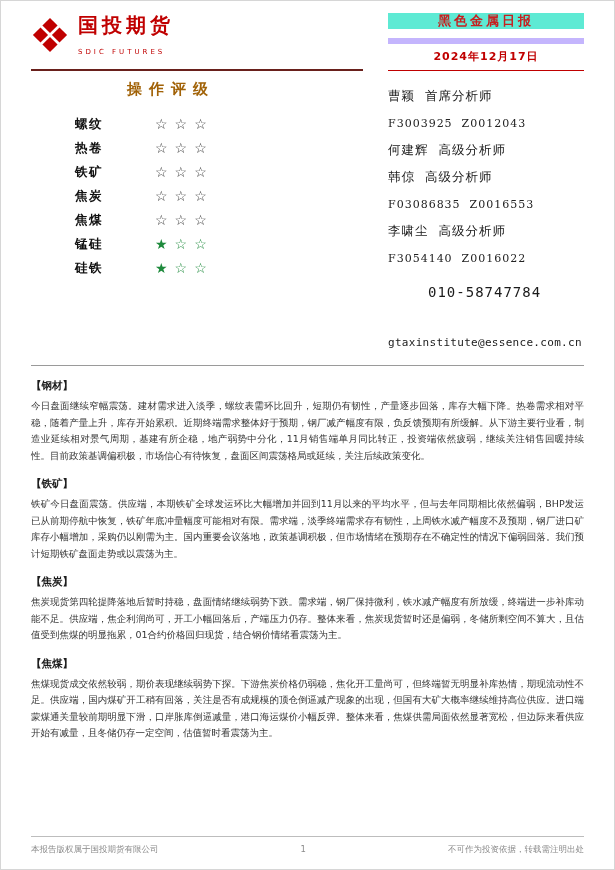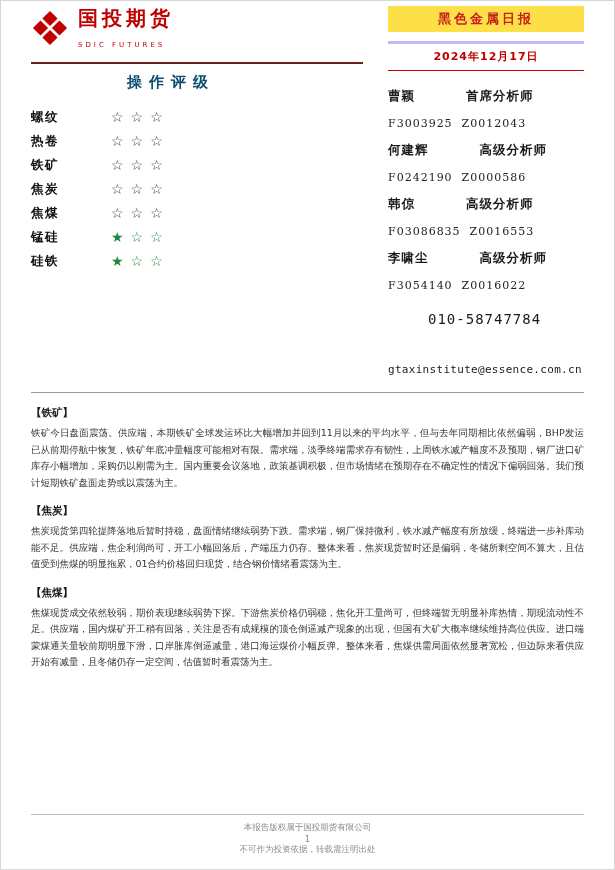--- a/index.html
+++ b/index.html
@@ -1,79 +1,79 @@
 <!DOCTYPE html>
 <html><head>
 <meta charset="utf-8">
 <style>
   * { margin:0; padding:0; box-sizing:border-box; }
   html,body { background:#e9e9e9; }
   .page {
     width:615px; height:870px; background:#ffffff;
     border:1px solid #d6d6d6; position:relative;
-    padding:5px 30px 0 30px;
+    padding:12px 30px 0 30px;
     font-family:"DejaVu Sans","Liberation Sans",sans-serif;
     color:#222; overflow:hidden;
   }
   .top-area { display:flex; justify-content:space-between; align-items:flex-start; }
   .left-col { width:332px; }
   .right-col { width:196px; }
 
   
   .logo { display:flex; align-items:center; gap:9px; height:44px; }
   .logo-icon { width:38px; height:38px; flex:0 0 auto; }
   .logo-title { font-size:20px; font-weight:bold; color:#C00000; letter-spacing:4px;
                 font-family:"DejaVu Serif","Liberation Serif",serif; line-height:1.1; }
   .logo-sub { font-size:7px; color:#C00000; letter-spacing:3px; margin-top:12px; }
 
   
   .ratings-block { margin-top:12px; border-top:2px solid #69201c; padding-top:9px; }
-  .ratings-title { width:280px; text-align:center; color:#0c4a6e; font-weight:bold;
+  .ratings-title { width:280px; text-align:center; color:#a16207; font-weight:bold;
                    font-size:15px; letter-spacing:7px; }
   .ratings-list { margin-top:13px; }
-  .rating-row { display:flex; align-items:center; height:24px; }
+  .rating-row { display:flex; align-items:center; height:24px;margin-left:44px; }
   .rating-name { width:80px; font-weight:bold; font-size:12.5px; color:#111; letter-spacing:1.5px; }
   .rating-stars { display:flex; }
   .rating-stars .star { font-size:14px; color:#3c3c3c; margin-right:7px; line-height:1; }
   .rating-stars.has-filled .star { color:#1E8A3C; }
 
   
-  .title-box { background:#fde047; height:26px; display:flex; align-items:center; justify-content:center; }
+  .title-box { background:#5eead4; height:16px; display:flex; align-items:center; justify-content:center; }
   .title-box span { color:#C81E1E; font-weight:bold; font-size:13px; letter-spacing:3px; }
-  .date-box { margin-top:9px; border-top:3px solid #c4b5fd; border-bottom:1px solid #C00000;
+  .date-box { margin-top:9px; border-top:6px solid #c4b5fd; border-bottom:1px solid #C00000;
               text-align:center; padding:5px 0 6px; color:#C00000; font-weight:bold;
               font-size:11px; letter-spacing:1px; }
 
   
   .analyst-list { margin-top:12px; }
   .analyst-name, .analyst-codes {
     font-family:"DejaVu Serif","Liberation Serif",serif;
     height:27px; display:flex; align-items:center; white-space:pre;
   }
-  .analyst-name { font-weight:bold; font-size:12.5px; color:#1a1a1a; letter-spacing:1px;gap:41px; }
+  .analyst-name { font-weight:normal; font-size:12.5px; color:#1a1a1a; letter-spacing:1px; }
   .analyst-name .a-role { margin-left:10px; }
   .analyst-codes { font-size:11px; color:#222; letter-spacing:1px; }
   .contact-phone { font-family:"DejaVu Sans Mono","Liberation Mono",monospace;
                    font-size:14px; margin-top:12px; letter-spacing:1px; color:#1a1a1a;margin-left:40px; }
   .contact-email { font-family:"DejaVu Sans Mono","Liberation Mono",monospace;
                    font-size:11px; margin-top:36px; letter-spacing:0.3px; color:#1a1a1a; }
 
   .separator { border:none; border-top:1px solid #9a9a9a; margin-top:16px; }
 
   
   .report-body { margin-top:13px; }
   .report-section { margin-bottom:13px; }
   .sec-head { font-weight:bold; font-size:10.5px; color:#1c1c1c; margin-bottom:5px; }
   .sec-text { font-size:9.5px; line-height:16.5px; text-align:justify; color:#333; }
 
   
   .footer { position:absolute; left:30px; right:30px; bottom:13px;
             border-top:1px solid #bdbdbd; padding-top:7px;
-            display:flex; justify-content:space-between; align-items:center;
-            font-size:8.5px; color:#8a8a8a;flex-direction:column; }
+            display:flex; justify-content:space-between; 
+            font-size:8.5px; color:#8a8a8a; }
 </style>
 </head>
 <body>
 
 <div class="page">
 
   <div class="top-area">
 
     <div class="left-col">
       <div class="logo">
@@ -157,37 +157,40 @@
     <div class="right-col">
       <div class="title-box">
         <span>黑色金属日报</span>
       </div>
       <div class="date-box">2024年12月17日</div>
 
       <div class="analyst-list">
           <div class="analyst-name"><span class="a-name">曹颖</span><span class="a-role">首席分析师</span></div>
           <div class="analyst-codes">F3003925  Z0012043</div>
           <div class="analyst-name"><span class="a-name">何建辉</span><span class="a-role">高级分析师</span></div>
-          <div class="analyst-codes">F0242190  Z0000586</div>
           <div class="analyst-name"><span class="a-name">韩倞</span><span class="a-role">高级分析师</span></div>
           <div class="analyst-codes">F03086835  Z0016553</div>
           <div class="analyst-name"><span class="a-name">李啸尘</span><span class="a-role">高级分析师</span></div>
           <div class="analyst-codes">F3054140  Z0016022</div>
         </div>
 
       <div class="contact-phone">010-58747784</div>
       <div class="contact-email">gtaxinstitute@essence.com.cn</div>
     </div>
 
   </div>
 
   <hr class="separator">
 
   <main class="report-body">
       <section class="report-section">
+        <div class="sec-head">【钢材】</div>
+        <p class="sec-text">今日盘面继续窄幅震荡。建材需求进入淡季，螺纹表需环比回升，短期仍有韧性，产量逐步回落，库存大幅下降。热卷需求相对平稳，随着产量上升，库存开始累积。近期终端需求整体好于预期，钢厂减产幅度有限，负反馈预期有所缓解。从下游主要行业看，制造业延续相对景气周期，基建有所企稳，地产弱势中分化，11月销售端单月同比转正，投资端依然疲弱，继续关注销售回暖持续性。目前政策基调偏积极，市场信心有待恢复，盘面区间震荡格局或延续，关注后续政策变化。</p>
+      </section>
+      <section class="report-section">
         <div class="sec-head">【铁矿】</div>
         <p class="sec-text">铁矿今日盘面震荡。供应端，本期铁矿全球发运环比大幅增加并回到11月以来的平均水平，但与去年同期相比依然偏弱，BHP发运已从前期停航中恢复，铁矿年底冲量幅度可能相对有限。需求端，淡季终端需求存有韧性，上周铁水减产幅度不及预期，钢厂进口矿库存小幅增加，采购仍以刚需为主。国内重要会议落地，政策基调积极，但市场情绪在预期存在不确定性的情况下偏弱回落。我们预计短期铁矿盘面走势或以震荡为主。</p>
       </section>
       <section class="report-section">
         <div class="sec-head">【焦炭】</div>
         <p class="sec-text">焦炭现货第四轮提降落地后暂时持稳，盘面情绪继续弱势下跌。需求端，钢厂保持微利，铁水减产幅度有所放缓，终端进一步补库动能不足。供应端，焦企利润尚可，开工小幅回落后，产端压力仍存。整体来看，焦炭现货暂时还是偏弱，冬储所剩空间不算大，且估值受到焦煤的明显拖累，01合约价格回归现货，结合钢价情绪看震荡为主。</p>
       </section>
       <section class="report-section">
         <div class="sec-head">【焦煤】</div>
         <p class="sec-text">焦煤现货成交依然较弱，期价表现继续弱势下探。下游焦炭价格仍弱稳，焦化开工量尚可，但终端暂无明显补库热情，期现流动性不足。供应端，国内煤矿开工稍有回落，关注是否有成规模的顶仓倒逼减产现象的出现，但国有大矿大概率继续维持高位供应。进口端蒙煤通关量较前期明显下滑，口岸胀库倒逼减量，港口海运煤价小幅反弹。整体来看，焦煤供需局面依然显著宽松，但边际来看供应开始有减量，且冬储仍存一定空间，估值暂时看震荡为主。</p>

